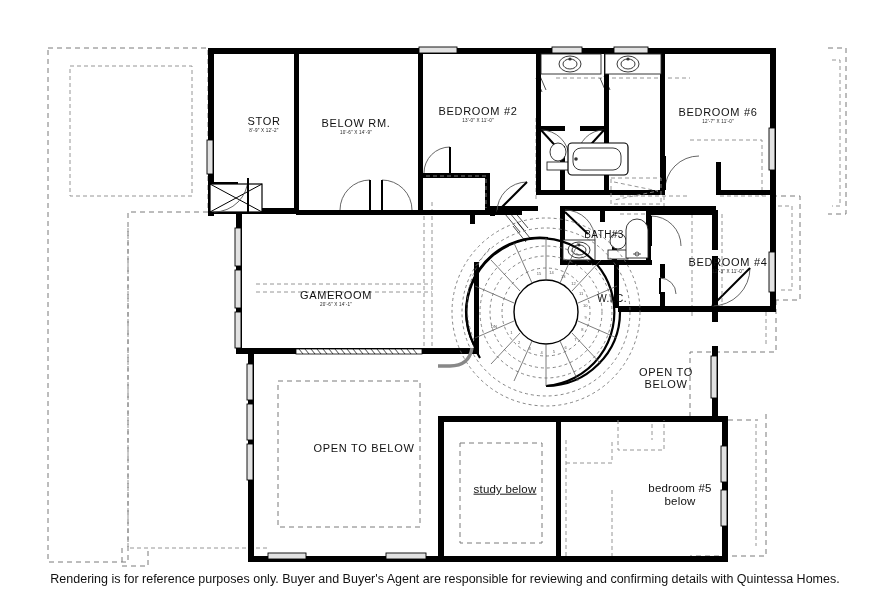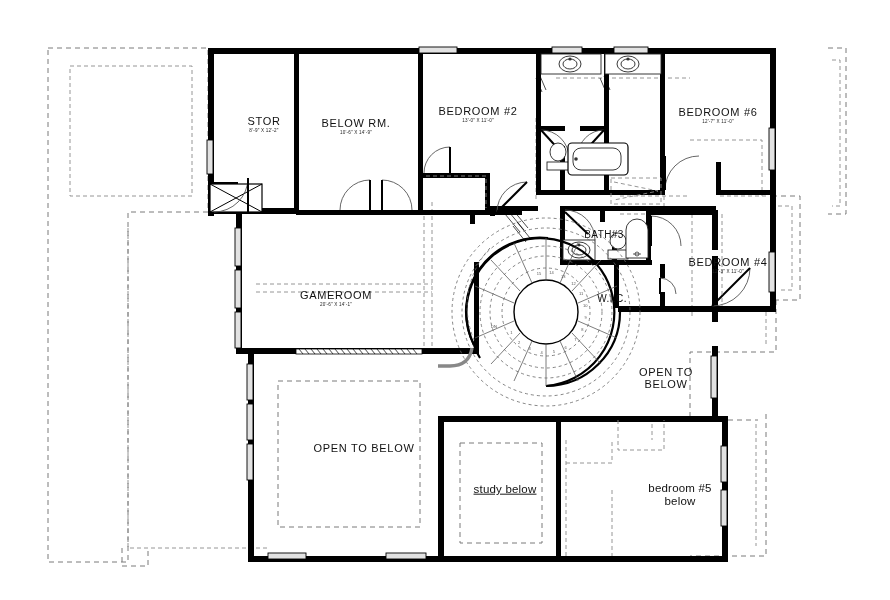--- a/index.html
+++ b/index.html
@@ -533,14 +533,15 @@
       <div class="stair-num" style="left: 582.252px; top: 328.905px;">8</div>
       <div class="stair-num" style="left: 575.322px; top: 339.207px;">7</div>
       <div class="stair-num" style="left: 565.567px; top: 346.888px;">6</div>
       <div class="stair-num" style="left: 553.926px; top: 351.207px;">5</div>
       <div class="stair-num" style="left: 541.521px; top: 351.748px;">4</div>
       <div class="stair-num" style="left: 529.549px; top: 348.46px;">3</div>
       <div class="stair-num" style="left: 519.161px; top: 341.659px;">2</div>
       <div class="stair-num" style="left: 511.359px; top: 332px;">1</div>
     </div>
 
+  <div id="footer-note">Rendering is for reference purposes only. Buyer and Buyer's Agent are responsible for reviewing and confirming details with Quintessa Homes.</div>
 
 </div>
 
 </body></html>

